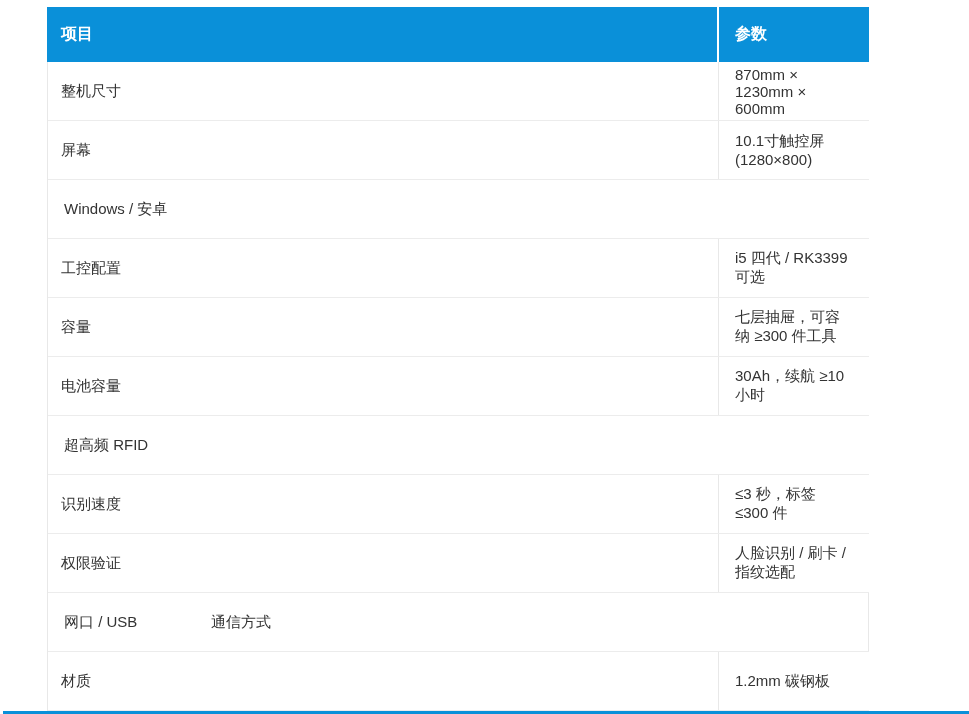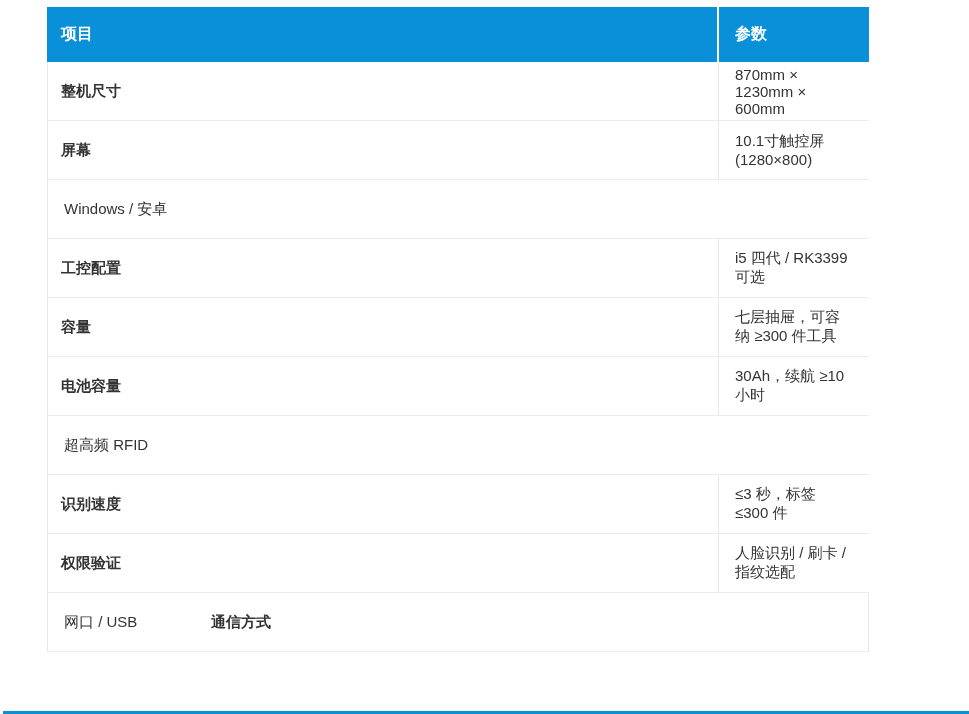--- a/index.html
+++ b/index.html
@@ -49,21 +49,20 @@
       height:59px;
       border-bottom:1px solid var(--border-h);
       font-size:15px;
       background:#ffffff;
     }
     .cell{display:flex;align-items:center;}
     .cell-item{
       width:671px;
       border-right:1px solid var(--border-v);
       padding:0 13px;
-      font-weight:bold;
     }
     .cell-param{flex:1;padding:0 16px;}
     .next-strip{
       position:absolute;
       left:3px;
       top:711px;
       width:966px;
       height:3px;
       background:var(--header-bg);
     }
@@ -108,16 +107,20 @@
       <div class="cell cell-param">≤3 秒，标签 ≤300 件</div>
     </div>
     <div class="row">
       <div class="cell cell-item">权限验证</div>
       <div class="cell cell-param">人脸识别 / 刷卡 / 指纹选配</div>
     </div>
     <div class="row">
       <div class="cell cell-param">网口 / USB</div>
       <div class="cell cell-item">通信方式</div>
     </div>
+    <div class="row">
+      <div class="cell cell-item">材质</div>
+      <div class="cell cell-param">1.2mm 碳钢板</div>
+    </div>
   </div>
 </div>
 
 <div class="next-strip"></div>
 
 </body></html>

